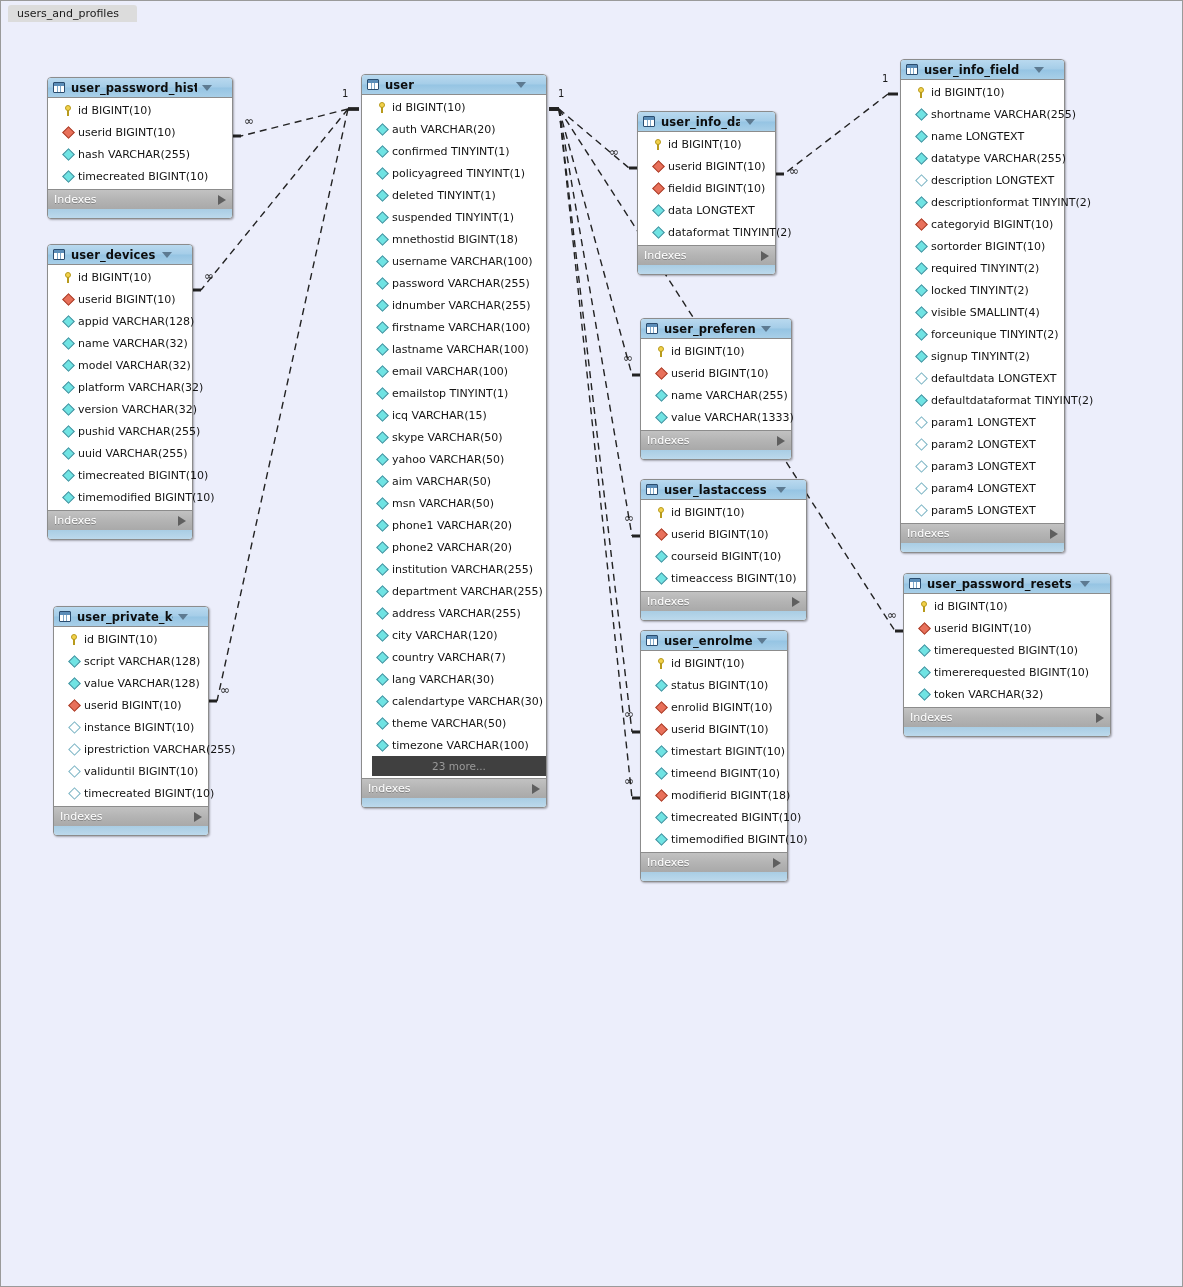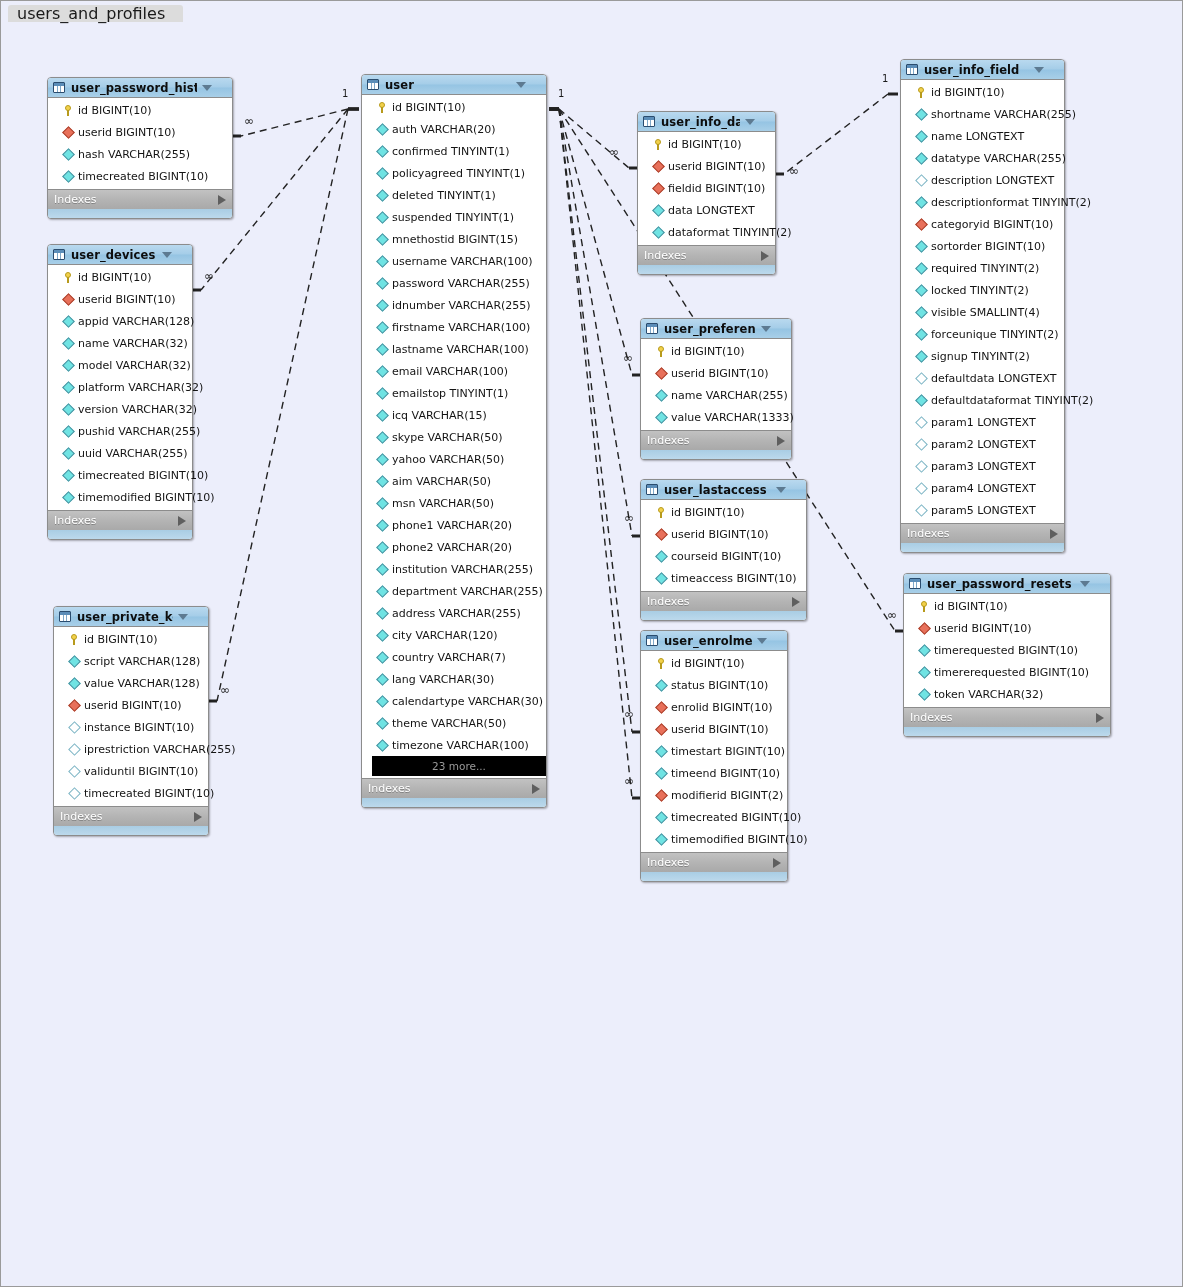--- a/index.html
+++ b/index.html
@@ -25,21 +25,21 @@
     background: #eceefb;
   }
   .tab {
     position: absolute;
     left: 7px; top: 4px;
     height: 16px;
     padding: 1px 18px 0 9px;
     background: #dcdcdc;
     border-top-left-radius: 3px;
     border-top-right-radius: 3px;
-    font-size: 16px;
+    font-size: 11px;
     color: #1a1a1a;
     line-height: 15px;
     white-space: nowrap;
   }
   
   #links {
     position: absolute;
     left: 0; top: 0;
     width: 1183px; height: 1287px;
     pointer-events: none;
@@ -167,21 +167,21 @@
     border-left: 1px solid #b79a1c;
     border-right: 1px solid #b79a1c;
     box-sizing: border-box;
   }
   .more {
     height: 20px;
     line-height: 20px;
     text-align: center;
     font-size: 10.5px;
     color: #9a9a9a;
-    background: #000000;
+    background: #404040;
   }
   .idx {
     position: relative;
     height: 20px;
     box-sizing: border-box;
     background: linear-gradient(to bottom, #c2c2c2 0%, #b4b4b4 50%, #a9a9a9 100%);
     border-top: 1px solid #8c8c8c;
     display: flex;
     align-items: center;
     padding: 0 6px 0 6px;
@@ -431,21 +431,21 @@
           <div class="col">
             <span class="gl dia nn"></span>
             <span>deleted TINYINT(1)</span>
           </div>
           <div class="col">
             <span class="gl dia nn"></span>
             <span>suspended TINYINT(1)</span>
           </div>
           <div class="col">
             <span class="gl dia nn"></span>
-            <span>mnethostid BIGINT(15)</span>
+            <span>mnethostid BIGINT(18)</span>
           </div>
           <div class="col">
             <span class="gl dia nn"></span>
             <span>username VARCHAR(100)</span>
           </div>
           <div class="col">
             <span class="gl dia nn"></span>
             <span>password VARCHAR(255)</span>
           </div>
           <div class="col">
@@ -660,21 +660,21 @@
           <div class="col">
             <span class="gl dia nn"></span>
             <span>timestart BIGINT(10)</span>
           </div>
           <div class="col">
             <span class="gl dia nn"></span>
             <span>timeend BIGINT(10)</span>
           </div>
           <div class="col">
             <span class="gl dia fk"></span>
-            <span>modifierid BIGINT(2)</span>
+            <span>modifierid BIGINT(18)</span>
           </div>
           <div class="col">
             <span class="gl dia nn"></span>
             <span>timecreated BIGINT(10)</span>
           </div>
           <div class="col">
             <span class="gl dia nn"></span>
             <span>timemodified BIGINT(10)</span>
           </div>
         </div>

